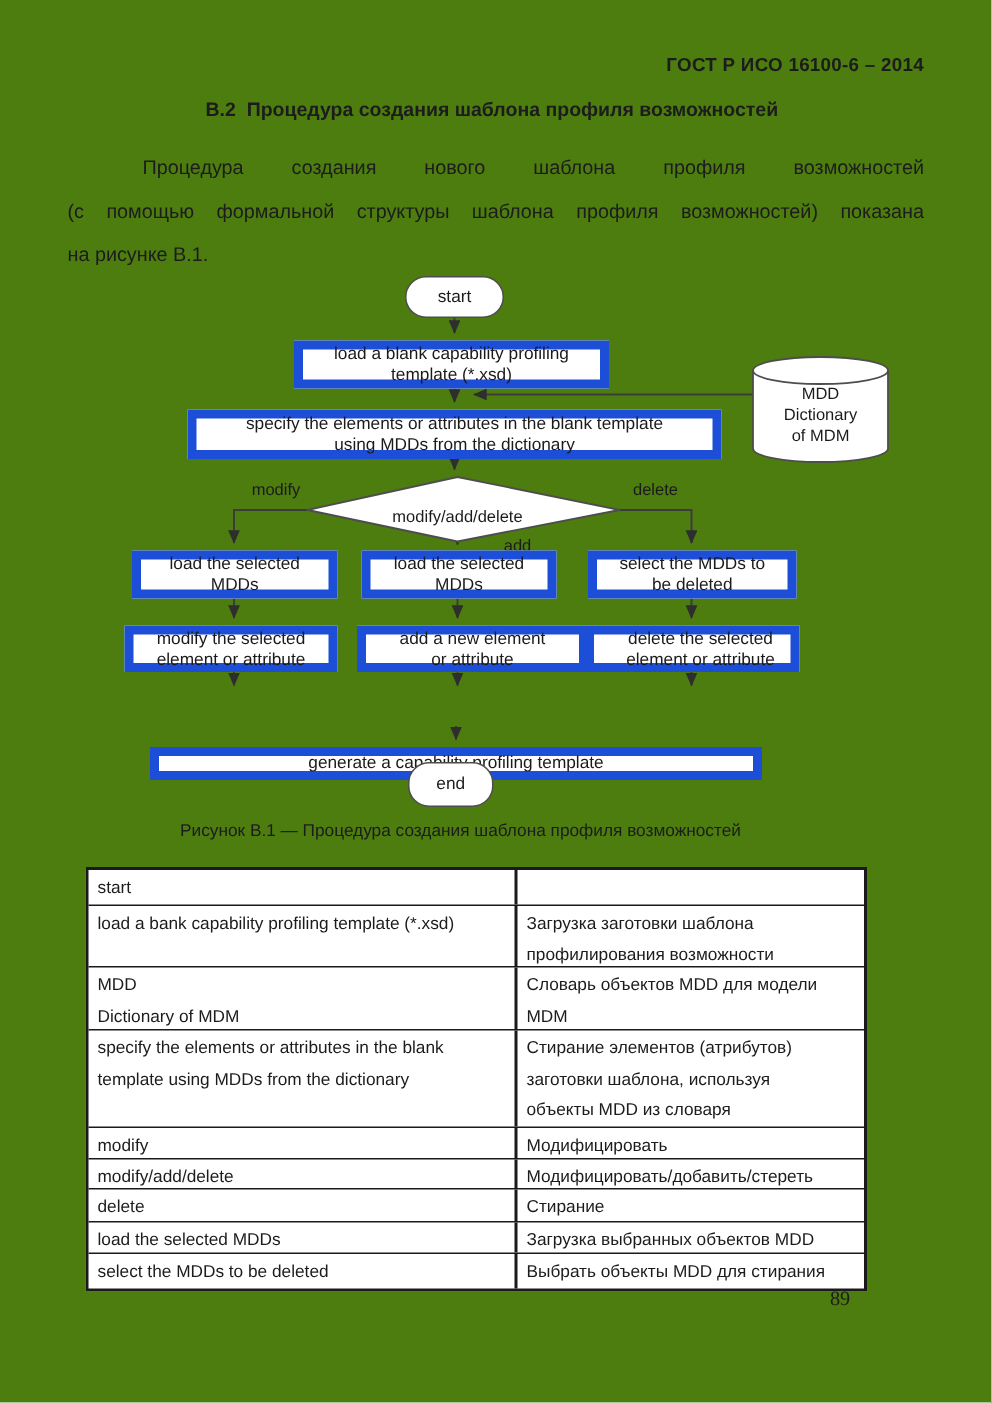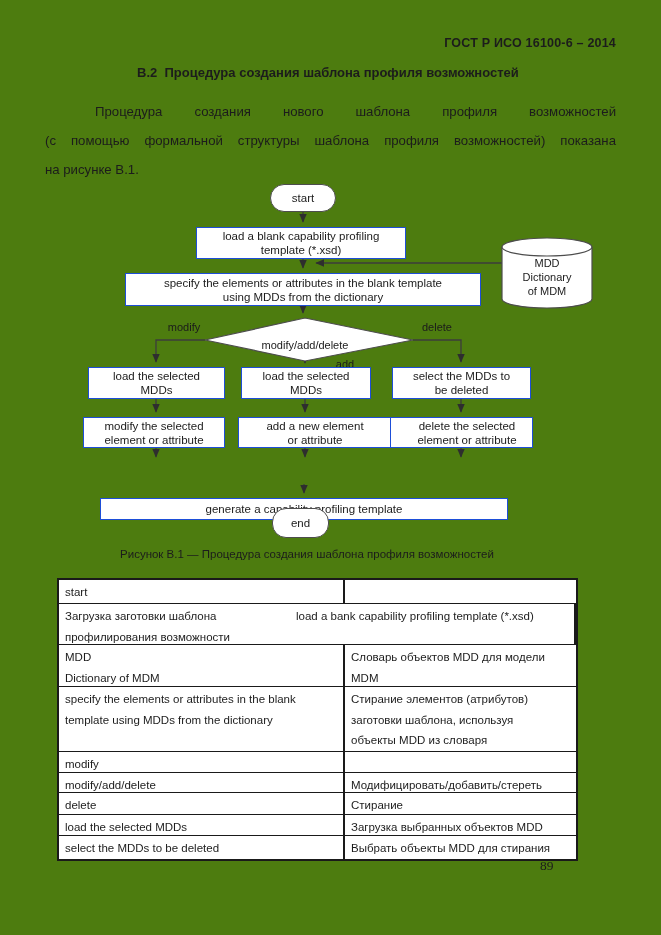--- a/index.html
+++ b/index.html
@@ -5,29 +5,29 @@
   html,body{margin:0;padding:0;background:#fff;}
   .page{position:relative;width:661px;height:935px;background:#4d7c0f;overflow:hidden;
         font-family:"Liberation Sans",sans-serif;color:#1c1c1c;}
   .doc-header{position:absolute;top:36px;left:0;width:616px;text-align:right;
         font-size:12.5px;font-weight:bold;letter-spacing:.2px;}
   .sec-heading{position:absolute;top:65px;left:97px;font-size:13px;font-weight:bold;white-space:pre-wrap;margin-left:40px;}
   .para{position:absolute;top:97px;left:45px;width:571px;font-size:13.2px;line-height:29px;}
   .para .jline{text-align:justify;text-align-last:justify;}
   .para .indent{padding-left:50px;}
   .fig-caption{position:absolute;top:548px;left:0;width:614px;text-align:center;font-size:11.5px;}
-  .page-num{position:absolute;top:858px;left:540px;width:40px;text-align:left;
+  .page-num{position:absolute;top:858px;left:540px;width:40px;text-align:center;
         font-family:"Liberation Serif",serif;font-size:13.5px;}
 
   
   .fc-svg{position:absolute;left:0;top:0;width:661px;height:935px;}
   .fc-label{position:absolute;display:flex;align-items:center;justify-content:center;
         text-align:center;white-space:pre-line;font-size:11.5px;line-height:14px;color:#1b1b1b;
         box-sizing:border-box;}
-  .fc-box{border:1px solid #1d4ed8;background:#fff;}
+  .fc-box{border:6px solid #1d4ed8;background:#fff;}
   .fc-round{border:1px solid #4d4d4d;background:#fff;border-radius:14px;}
   .lbl-plain{background:transparent;}
 
   
   .tbl{position:absolute;left:57px;top:578px;width:521px;border:2px solid #1a1a1a;
         box-sizing:border-box;background:#fff;}
   .trow{display:flex;border-bottom:1px solid #1a1a1a;box-sizing:border-box;}
   .trow:last-child{border-bottom:none;}
   .cell{box-sizing:border-box;padding:2px 6px 0 6px;font-size:11.5px;line-height:20.5px;
         white-space:pre-line;overflow:hidden;}
@@ -122,39 +122,40 @@
 
   <div class="fc-label fc-round" style="left:272px;top:498px;width:57px;height:30px;margin-top:10px;">end</div>
 
   <div class="fig-caption">Рисунок В.1 — Процедура создания шаблона профиля возможностей</div>
 
   <div class="tbl">
     <div class="trow r1">
       <div class="cell cell-en">start</div>
     </div>
     <div class="trow r2">
+      <div class="cell cell-en">load a bank capability profiling template (*.xsd)</div>
       <div class="cell cell-ru">Загрузка заготовки шаблона
 профилирования возможности</div>
-      <div class="cell cell-en">load a bank capability profiling template (*.xsd)</div>
     </div>
     <div class="trow r3">
       <div class="cell cell-en">MDD
 Dictionary of MDM</div>
       <div class="cell cell-ru">Словарь объектов MDD для модели
 MDM</div>
     </div>
     <div class="trow r4">
       <div class="cell cell-en">specify the elements or attributes in the blank
 template using MDDs from the dictionary</div>
       <div class="cell cell-ru">Стирание элементов (атрибутов)
 заготовки шаблона, используя
 объекты MDD из словаря</div>
     </div>
     <div class="trow r5">
       <div class="cell cell-en">modify</div>
+      <div class="cell cell-ru">Модифицировать</div>
     </div>
     <div class="trow r6">
       <div class="cell cell-en">modify/add/delete</div>
       <div class="cell cell-ru">Модифицировать/добавить/стереть</div>
     </div>
     <div class="trow r7">
       <div class="cell cell-en">delete</div>
       <div class="cell cell-ru">Стирание</div>
     </div>
     <div class="trow r8">

